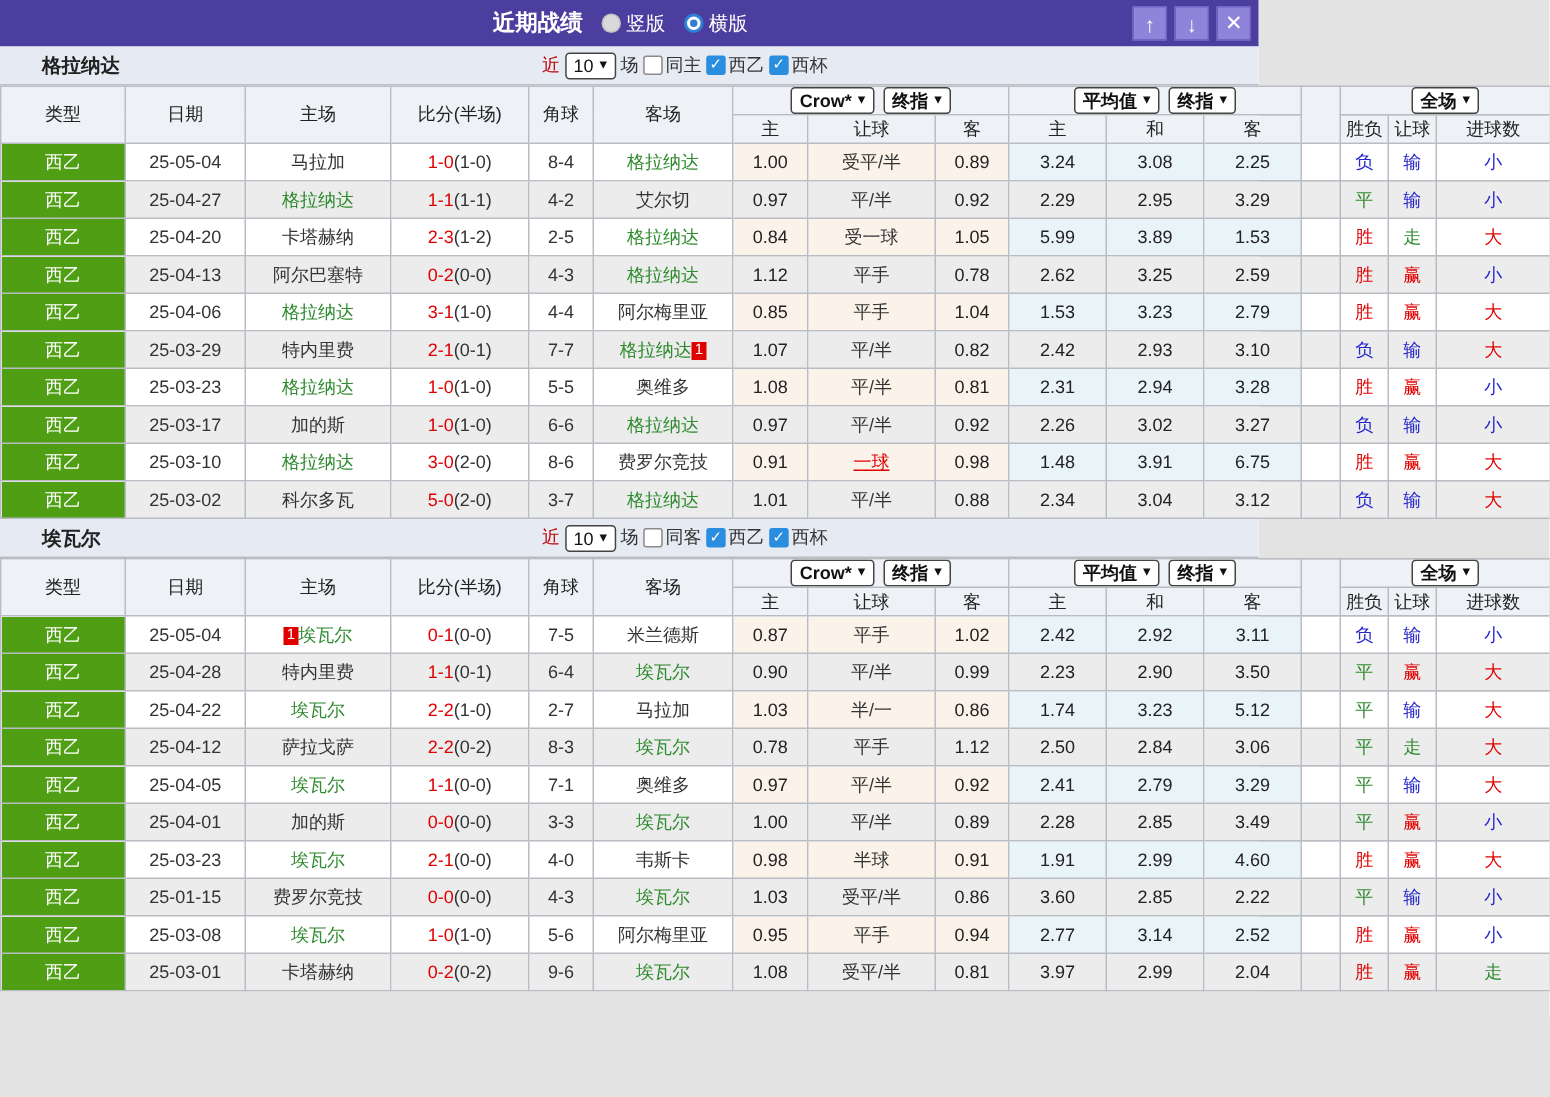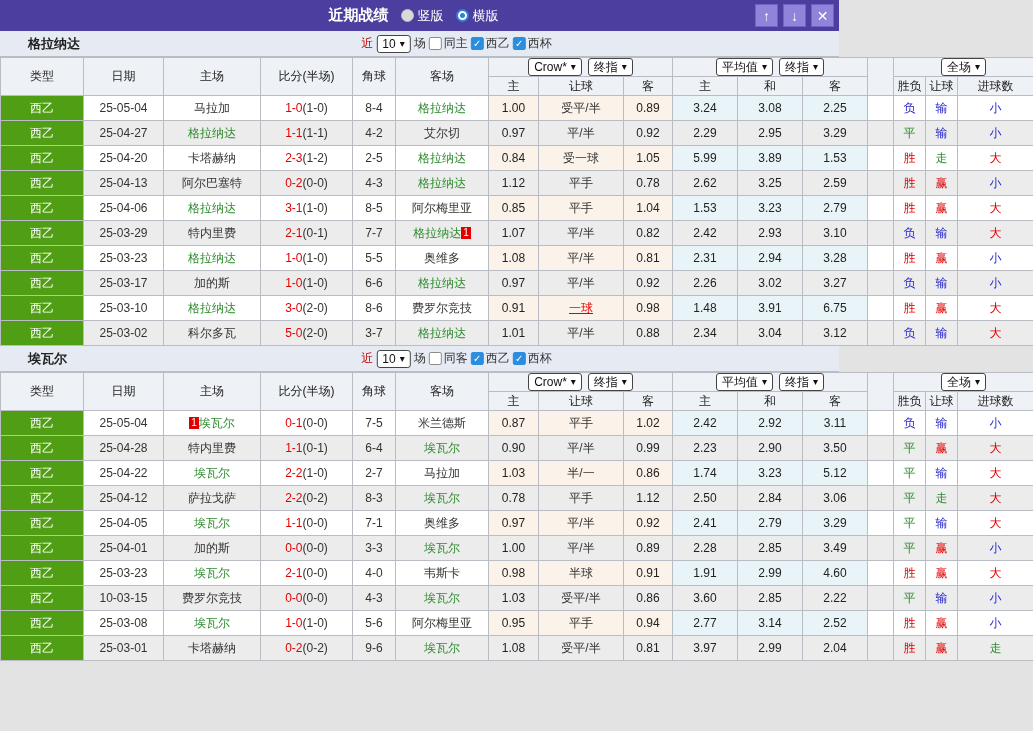--- a/index.html
+++ b/index.html
@@ -31,21 +31,21 @@
   .sel::after{content:"▾";font-size:10px;color:#111;}
   .cb-opt{display:inline-flex;align-items:center;gap:2px;cursor:pointer;}
   .cb{width:13px;height:13px;border-radius:2px;display:inline-flex;align-items:center;justify-content:center;}
   .cb.off{background:#fff;border:1px solid #8a8a8a;}
   .cb.on{background:var(--check-blue);border:1px solid var(--check-blue);}
   .cb.on::after{content:"✓";color:#fff;font-size:10px;font-weight:bold;line-height:1;}
   
   table{border-collapse:collapse;table-layout:fixed;width:1033px;font-size:12px;}
   th,td{border:1px solid var(--border);text-align:center;padding:0;overflow:hidden;white-space:nowrap;}
   thead th{height:19px;background:var(--header-bg);font-weight:normal;color:#222;}
-  thead .drop-cell{background:var(--header-bg);}
+  thead .drop-cell{background:var(--header-bg);font-weight:bold;}
   .drop-wrap{display:flex;justify-content:center;gap:6px;align-items:center;}
   tbody td{height:25px;color:#333;}
   tbody tr:nth-child(odd) td{background:#fff;}
   tbody tr:nth-child(odd) td.crow{background:var(--crow-col-bg);}
   tbody tr:nth-child(odd) td.avg{background:var(--avg-col-bg);}
   tbody tr:nth-child(even) td{background:var(--row-alt-bg);}
   td.type{background:var(--type-cell-bg) !important;color:#fff;}
   td.num{color:#222;}
   .ft{color:var(--red);}
   .ht{color:#333;}
@@ -247,21 +247,21 @@
             <td class="spacer"></td>
             <td class="res" style="color: rgb(225, 0, 0);">胜</td>
             <td class="res" style="color: rgb(225, 0, 0);">赢</td>
             <td class="res" style="color: rgb(37, 37, 204);">小</td>
           </tr>
           <tr>
             <td class="type">西乙</td>
             <td class="date">25-04-06</td>
             <td class="team"><span class="teamname focus">格拉纳达</span></td>
             <td class="score"><span class="ft">3-1</span><span class="ht">(1-0)</span></td>
-            <td class="corner">8-5</td>
+            <td class="corner">4-4</td>
             <td class="team"><span class="teamname">阿尔梅里亚</span></td>
             <td class="crow num">0.85</td>
             <td class="crow hcp">平手</td>
             <td class="crow num">1.04</td>
             <td class="avg num">1.53</td>
             <td class="avg num">3.23</td>
             <td class="avg num">2.79</td>
             <td class="spacer"></td>
             <td class="res" style="color: rgb(225, 0, 0);">胜</td>
             <td class="res" style="color: rgb(225, 0, 0);">赢</td>
@@ -574,21 +574,21 @@
             <td class="avg num">1.91</td>
             <td class="avg num">2.99</td>
             <td class="avg num">4.60</td>
             <td class="spacer"></td>
             <td class="res" style="color: rgb(225, 0, 0);">胜</td>
             <td class="res" style="color: rgb(225, 0, 0);">赢</td>
             <td class="res" style="color: rgb(225, 0, 0);">大</td>
           </tr>
           <tr>
             <td class="type">西乙</td>
-            <td class="date">10-03-15</td>
+            <td class="date">25-01-15</td>
             <td class="team"><span class="teamname">费罗尔竞技</span></td>
             <td class="score"><span class="ft">0-0</span><span class="ht">(0-0)</span></td>
             <td class="corner">4-3</td>
             <td class="team"><span class="teamname focus">埃瓦尔</span></td>
             <td class="crow num">1.03</td>
             <td class="crow hcp">受平/半</td>
             <td class="crow num">0.86</td>
             <td class="avg num">3.60</td>
             <td class="avg num">2.85</td>
             <td class="avg num">2.22</td>

